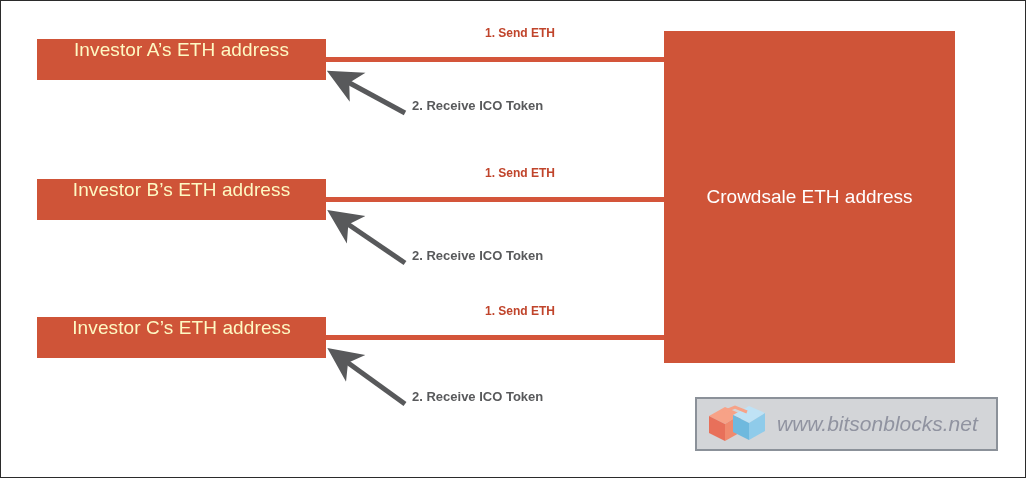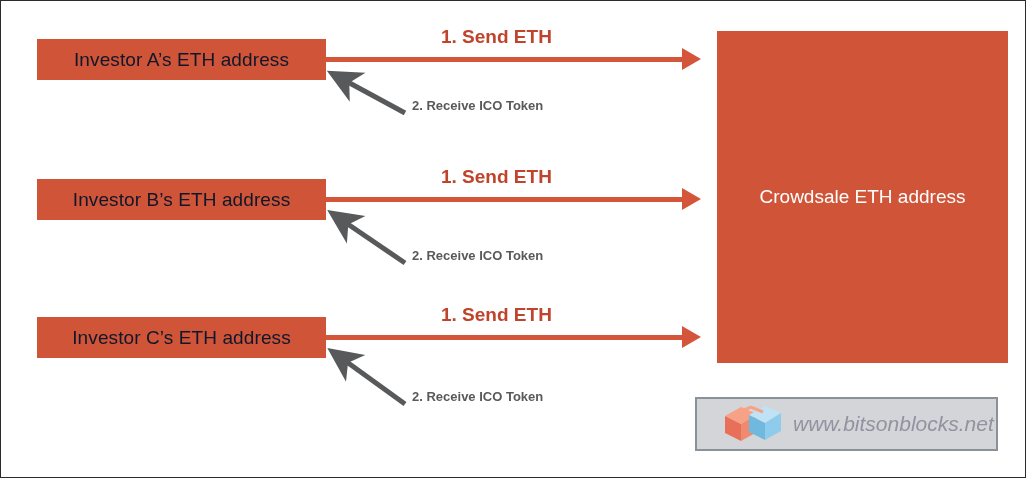--- a/index.html
+++ b/index.html
@@ -24,35 +24,34 @@
     inset: 0;
   }
   
   .investor-box {
     position: absolute;
     left: 36px;
     width: 289px;
     height: 41px;
     background: #CF5438;
     display: flex;
-    align-items: center;
     justify-content: center;
-    color: #0f172a;
+    color: #fef9c3;
     font-size: 19px;
     letter-spacing: 0.1px;
     white-space: nowrap;
   }
   .investor-box.r1 { top: 38px; }
   .investor-box.r2 { top: 178px; }
   .investor-box.r3 { top: 316px; }
 
   
   #crowdsale-box {
     position: absolute;
-    left: 716px;
+    left: 663px;
     top: 30px;
     width: 291px;
     height: 332px;
     background: #CF5438;
     display: flex;
     align-items: center;
     justify-content: center;
     color: #ffffff;
     font-size: 19px;
     white-space: nowrap;
@@ -79,23 +78,24 @@
     left: 681px;
   }
   .send-head.r1 { top: 47px; }
   .send-head.r2 { top: 187px; }
   .send-head.r3 { top: 325px; }
 
   
   .send-label {
     position: absolute;
     color: #C0442B;
-    font-size: 19px;
+    font-size: 12px;
     font-weight: bold;
     white-space: nowrap;
+    margin-left: 44px;
   }
   .send-label.r1 { left: 440px; top: 25px; }
   .send-label.r2 { left: 440px; top: 165px; }
   .send-label.r3 { left: 440px; top: 303px; }
 
   .receive-label {
     position: absolute;
     color: #58595B;
     font-size: 13px;
     font-weight: bold;
@@ -120,21 +120,21 @@
     position: absolute;
     left: 694px;
     top: 396px;
     width: 303px;
     height: 54px;
     background: #D3D5D8;
     border: 2px solid #8B9199;
     box-sizing: border-box;
     display: flex;
     align-items: center;
-    padding-left: 24px;
+    padding-left: 8px;
   }
   #watermark-logo {
     width: 62px;
     height: 44px;
     flex: 0 0 auto;
   }
   #watermark-text {
     margin-left: 10px;
     color: #9093A0;
     font-size: 21px;

